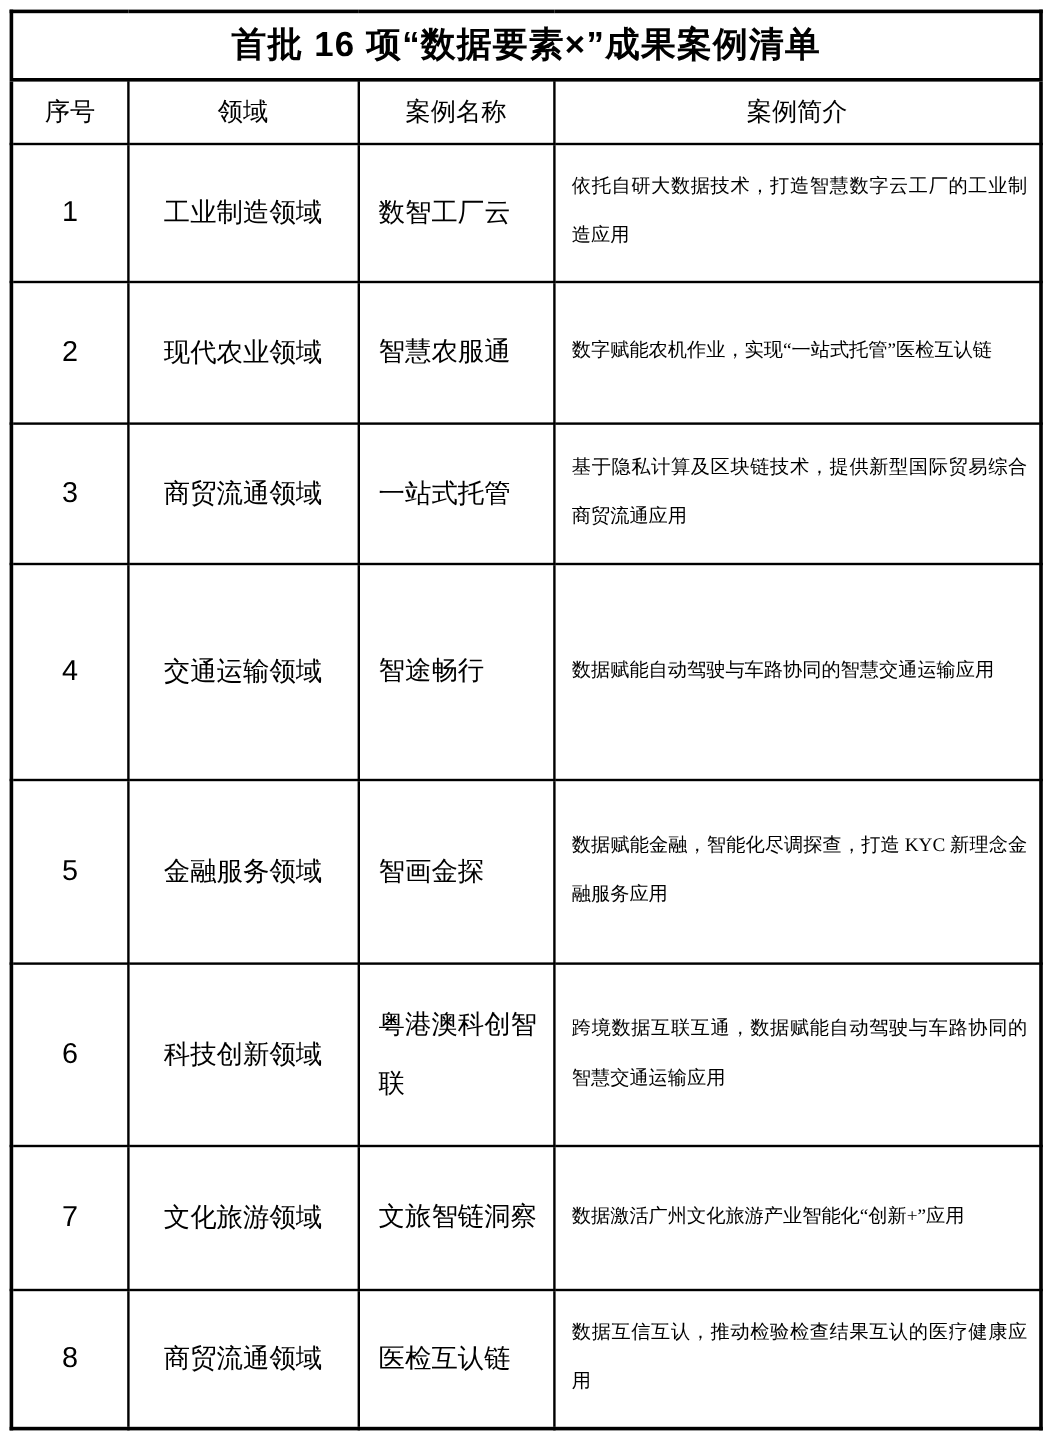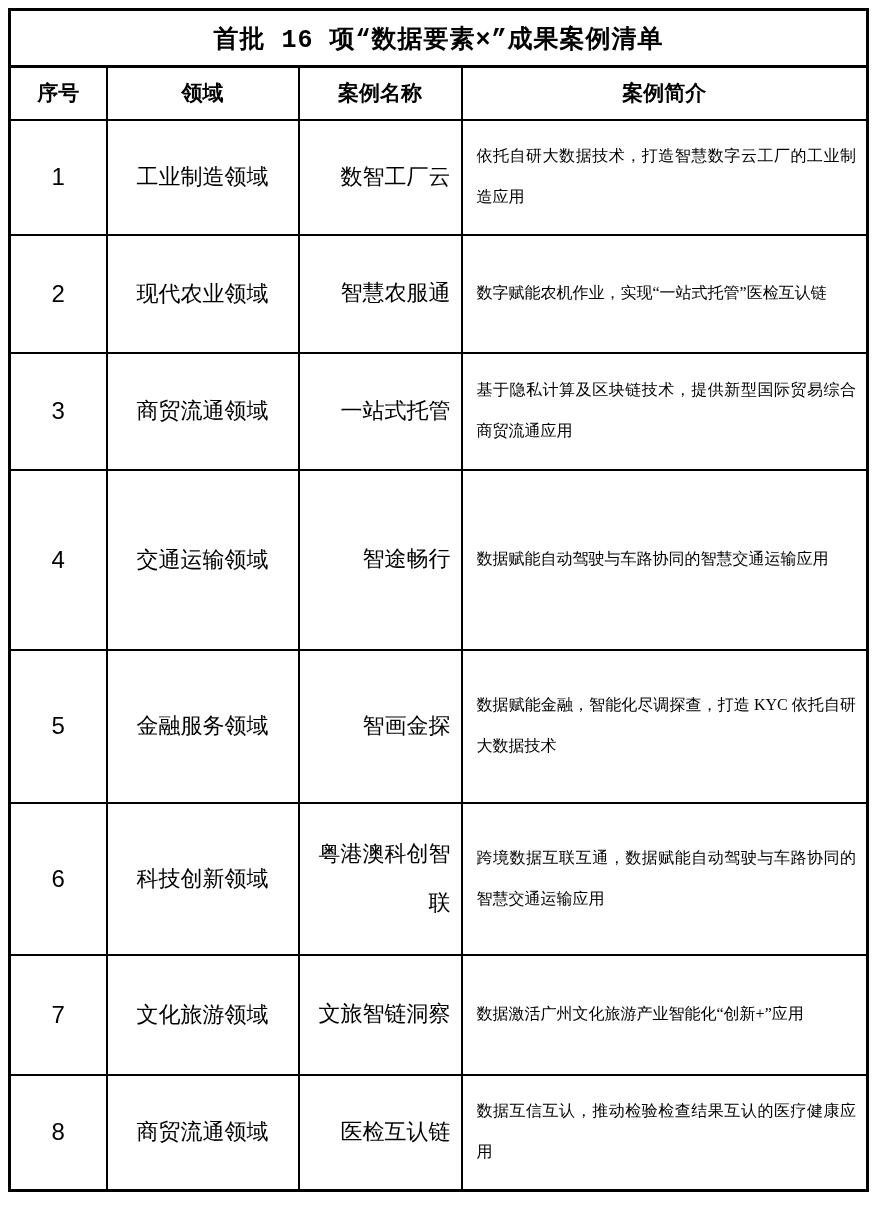--- a/index.html
+++ b/index.html
@@ -22,44 +22,44 @@
     border: 3px solid #000000;
   }
   .case-table td, .case-table th {
     border: 2px solid #000000;
     vertical-align: middle;
     overflow: hidden;
   }
   .title-cell {
     height: 57px;
     text-align: center;
-    font-family: Liberation Mono, monospace;
+    font-family: Liberation Sans, sans-serif;
     font-weight: bold;
-    font-size: 25px;
+    font-size: 29px;
     letter-spacing: 1px;
     border-bottom: 3px solid #000000 !important;
   }
   .case-table th {
     height: 53px;
     font-size: 21px;
-    font-weight: bold;
+    font-weight: normal;
     text-align: center;
   }
   .no-cell {
     text-align: center;
     font-size: 24px;
     font-family: "Liberation Sans", "DejaVu Sans", sans-serif;
     font-weight: normal;
   }
   .field-cell {
     text-align: center;
     font-size: 22px;
   }
   .name-cell {
-    text-align: right;
+    text-align: left;
     padding-left: 16px;
     padding-right: 10px;
     font-size: 22px;
     line-height: 2.2;
   }
   .intro-cell {
     text-align: justify;
     padding-left: 14px;
     padding-right: 10px;
     font-size: 16px;
@@ -116,21 +116,21 @@
       <tr class="r4">
         <td class="no-cell">4</td>
         <td class="field-cell">交通运输领域</td>
         <td class="name-cell">智途畅行</td>
         <td class="intro-cell">数据赋能自动驾驶与车路协同的智慧交通运输应用</td>
       </tr>
       <tr class="r5">
         <td class="no-cell">5</td>
         <td class="field-cell">金融服务领域</td>
         <td class="name-cell">智画金探</td>
-        <td class="intro-cell">数据赋能金融，智能化尽调探查，打造 KYC 依托自研大数据技术</td>
+        <td class="intro-cell">数据赋能金融，智能化尽调探查，打造 KYC 新理念金融服务应用</td>
       </tr>
       <tr class="r6">
         <td class="no-cell">6</td>
         <td class="field-cell">科技创新领域</td>
         <td class="name-cell">粤港澳科创智联</td>
         <td class="intro-cell">跨境数据互联互通，数据赋能自动驾驶与车路协同的智慧交通运输应用</td>
       </tr>
       <tr class="r7">
         <td class="no-cell">7</td>
         <td class="field-cell">文化旅游领域</td>

